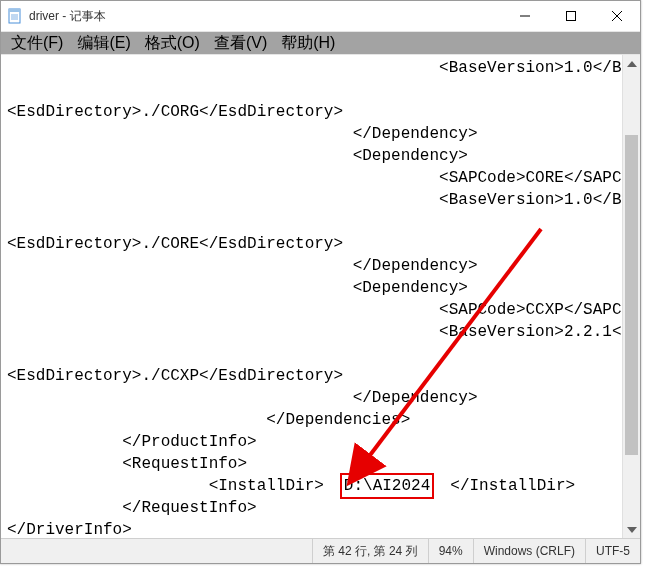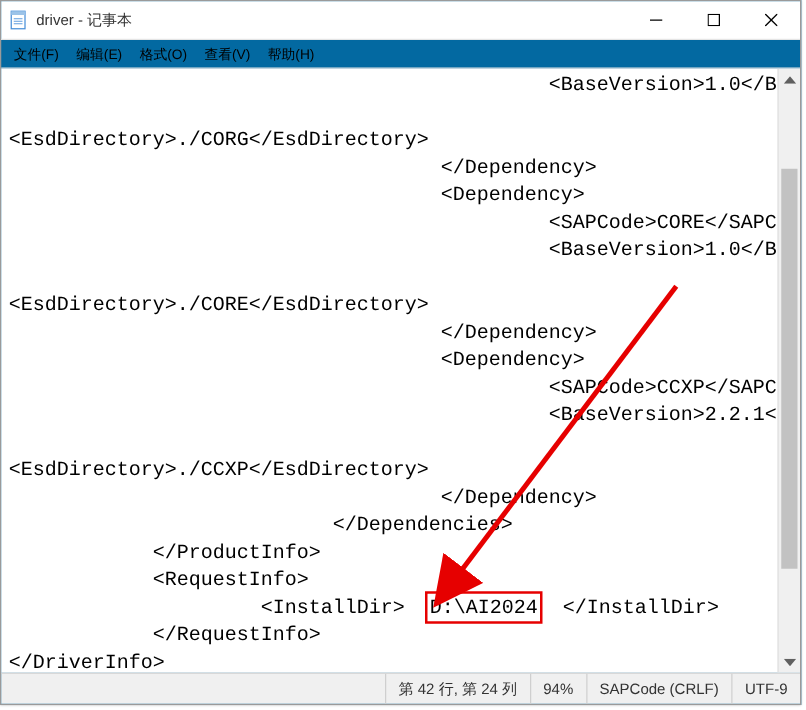--- a/index.html
+++ b/index.html
@@ -11,21 +11,21 @@
     background: #fff;
     overflow: hidden;
   }
   .window {
     width: 639px;
     height: 562px;
     border: 1px solid #9a9a9a;
     box-shadow: 0 0 2px rgba(0,0,0,0.3);
     display: flex;
     flex-direction: column;
-    background: #0369a1;
+    background: #a3a3a3;
     position: relative;
   }
   .titlebar {
     height: 30px;
     background: #fff;
     display: flex;
     align-items: center;
     justify-content: space-between;
     border-bottom: 1px solid #e5e5e5;
   }
@@ -53,21 +53,21 @@
     font-size: 12px;
     color: #333;
   }
   .win-btn svg { display: block; }
   .menubar {
     height: 22px;
     display: flex;
     align-items: center;
     gap: 2px;
     padding: 0 4px;
-    font-size: 11px;
+    font-size: 16px;
     color: #000;
     border-bottom: 1px solid #e5e5e5;
   }
   .menu-item {
     padding: 2px 6px;
   }
   .content {
     flex: 1;
     position: relative;
     overflow: hidden;
@@ -235,17 +235,17 @@
             <path d="M0 0 L10 0 L5 6 Z" fill="#606060"></path>
           </svg>
       </div>
     </div>
   </div>
 
   <div class="statusbar">
     <div class="status-spacer"></div>
     <div class="status-cell">第 42 行, 第 24 列</div>
     <div class="status-cell">94%</div>
-    <div class="status-cell">SAPCode (CRLF)</div>
-    <div class="status-cell">UTF-9</div>
+    <div class="status-cell">Windows (CRLF)</div>
+    <div class="status-cell">UTF-5</div>
   </div>
 
 </div>
 
 </body></html>

